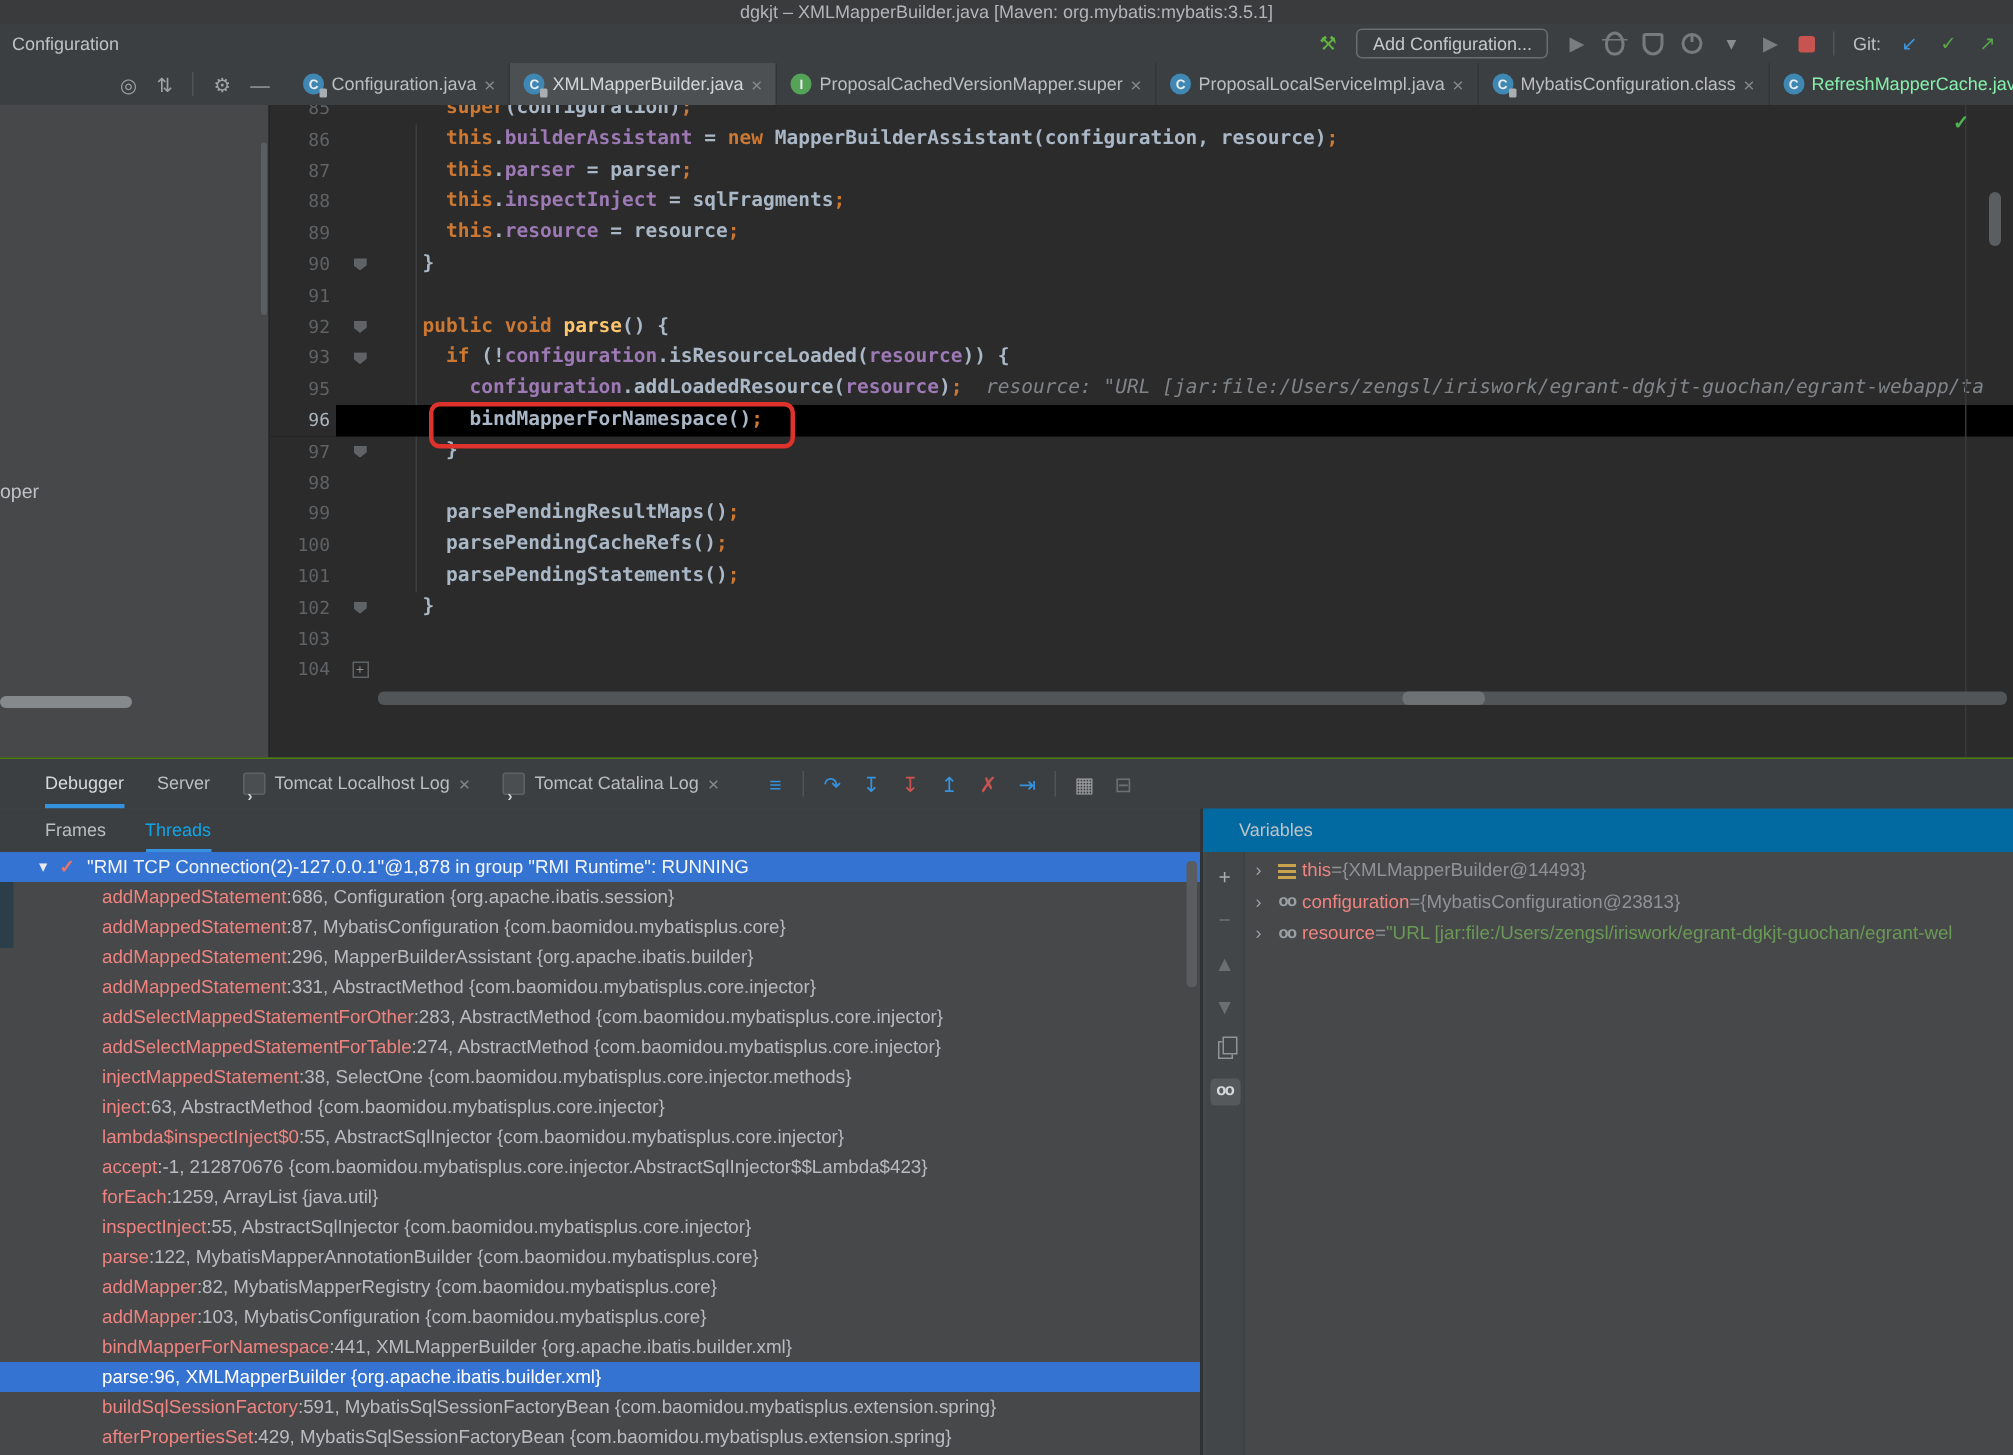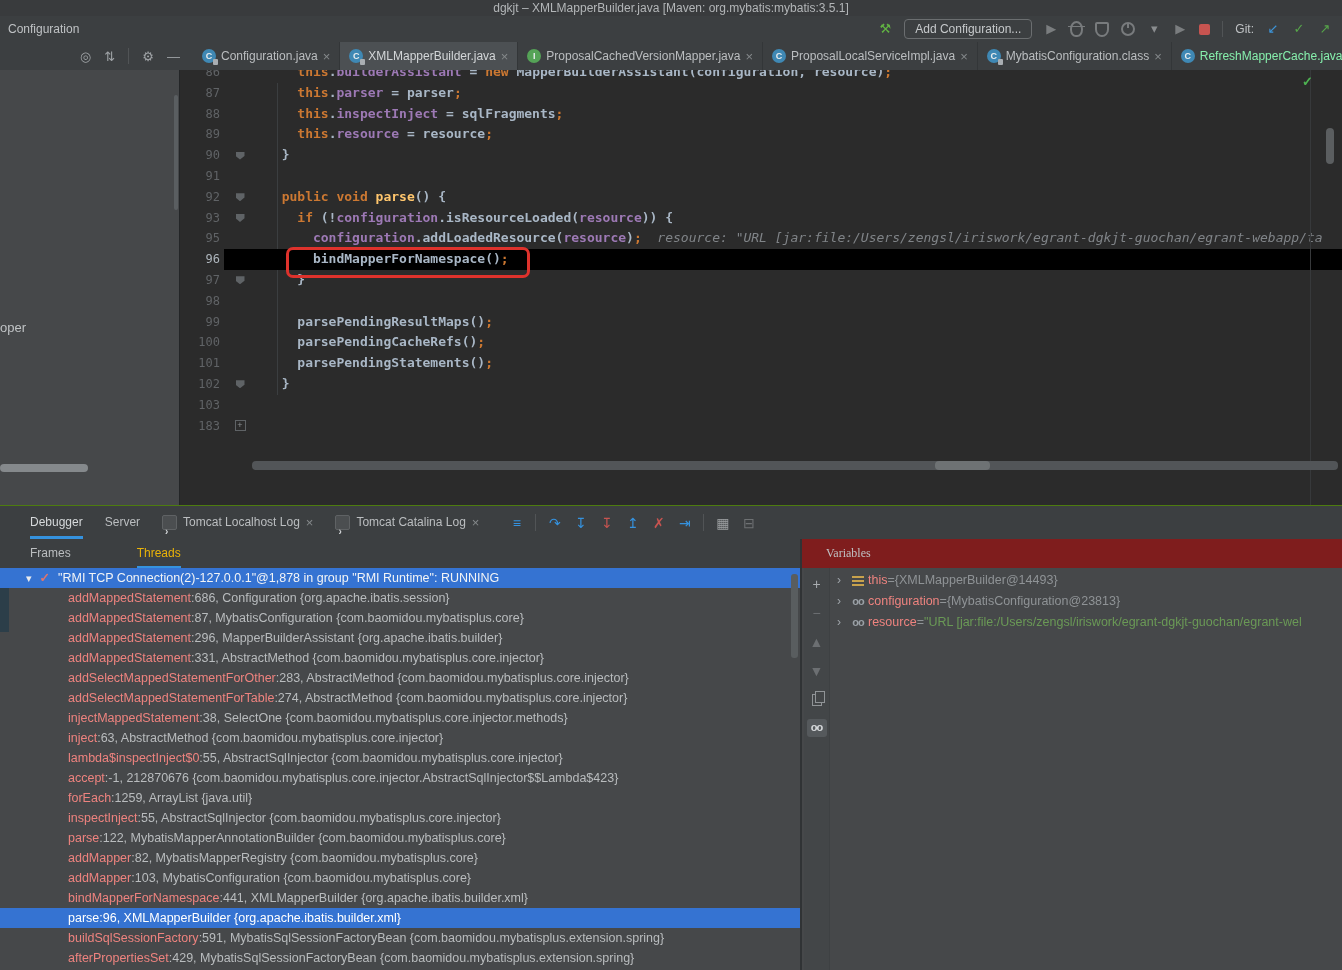--- a/index.html
+++ b/index.html
@@ -82,33 +82,33 @@
   .i-console{width:13px;height:13px;background:#4b4e50;border:1px solid #5f6264;border-radius:2px;position:relative;flex:none;}
   .i-console::before{content:"›";position:absolute;left:2px;top:-1px;color:#d3d6d8;font-size:10px;font-weight:bold;}
   #steps{display:flex;align-items:center;gap:11px;margin-left:8px;}
   #steps .glyph{font-size:14px;min-width:15px;text-align:center;}
   .s-blue{color:#3592de;} .s-red{color:#c75450;} .s-gray{color:#9da0a2;} .s-dimm{color:#6e7173;}
   .ssep{width:1px;height:17px;background:#515456;}
   
   .ftabs{position:absolute;left:0;top:33px;width:800px;height:29px;background:#3c3f41;
          display:flex;align-items:center;gap:26px;padding-left:30px;box-sizing:border-box;}
   .ftab{height:30px;line-height:29px;color:#bbbec0;}
-  .ftab.sel{color:#eab308;box-shadow:inset 0 -3px 0 #3592de;margin-left:40px;}
+  .ftab.sel{color:#0ea5e9;box-shadow:inset 0 -3px 0 #3592de;}
   #frames{position:absolute;left:0;top:62px;width:800px;height:403px;overflow:hidden;font-size:12.5px;}
   .thread{height:20px;line-height:20px;background:#3573d2;color:#f2f4f6;display:flex;align-items:center;
           padding-left:26px;gap:8px;white-space:nowrap;}
   .th-chev{color:#e8ebee;font-size:11px;} .th-check{color:#e0756c;font-weight:bold;}
   .frow{height:20px;line-height:20px;padding-left:68px;white-space:nowrap;}
   .frow .fm{color:#ee837f;} .frow .fr{color:#b9bcbe;}
   .frow.sel{background:#3573d2;} .frow.sel .fm,.frow.sel .fr{color:#ffffff;}
   .fr-strip{position:absolute;left:0;top:20px;width:9px;height:44px;background:#2c3e49;}
   .fr-vscroll{position:absolute;left:791px;top:6px;width:7px;height:84px;background:#595d5f;border-radius:3px;}
   
   .vars{position:absolute;left:800px;top:33px;width:542px;height:432px;border-left:2px solid #303335;box-sizing:border-box;}
-  .vhead{height:29px;line-height:29px;background:#7f1d1d;padding-left:24px;color:#bfc2c4;font-family:Liberation Serif, serif;}
+  .vhead{height:29px;line-height:29px;background:#0369a1;padding-left:24px;color:#bfc2c4;}
   .vbody{position:absolute;left:0;top:29px;right:0;bottom:0;background:#46484a;}
   .vtoolbar{position:absolute;left:2px;top:0;width:26px;height:100%;background:#434648;border-right:1px solid #3e4143;
             display:flex;flex-direction:column;align-items:center;padding-top:8px;gap:13px;box-sizing:border-box;}
   .vtoolbar .glyph{font-size:14px;line-height:16px;color:#a9adb0;}
   .v-dim{color:#6c6f72 !important;}
   .i-copy{width:8px;height:10px;border:1.5px solid #909497;position:relative;margin-top:2px;}
   .i-copy::before{content:"";position:absolute;left:2px;top:-4px;width:8px;height:10px;border:1.5px solid #909497;background:#434648;}
   .i-watch{width:20px;height:18px;background:#55595c;border-radius:3px;color:#d6d9db;font-weight:bold;
            font-size:11px;letter-spacing:-1px;text-align:center;line-height:17px;}
   #vars{position:absolute;left:28px;top:2px;right:0;bottom:0;font-size:12.5px;}
@@ -163,21 +163,21 @@
           <span class="elabel">Configuration.java</span>
           <span class="xicon">×</span>
         </div>
         <div class="etab sel">
           <span class="ficon cls">C<span class="lock"></span></span>
           <span class="elabel">XMLMapperBuilder.java</span>
           <span class="xicon">×</span>
         </div>
         <div class="etab">
           <span class="ficon ifc">I</span>
-          <span class="elabel">ProposalCachedVersionMapper.java</span>
+          <span class="elabel">ProposalCachedVersionMapper.super</span>
           <span class="xicon">×</span>
         </div>
         <div class="etab">
           <span class="ficon cls">C</span>
           <span class="elabel">ProposalLocalServiceImpl.java</span>
           <span class="xicon">×</span>
         </div>
         <div class="etab">
           <span class="ficon cls">C<span class="lock"></span></span>
           <span class="elabel">MybatisConfiguration.class</span>
@@ -194,20 +194,25 @@
     <span class="lp-text">oper</span>
     <span class="lp-hscroll"></span>
     <span class="lp-vscroll"></span>
   </div>
   <div class="lp-divider"></div>
 
   <div class="editor">
     <div class="indent-guide"></div>
     <div id="code">
         <div class="crow">
+          <span class="lnum">85</span>
+          <span class="lfold"></span>
+          <pre class="cline"><span class="c-d">    </span><span class="c-k">super</span><span class="c-d">(configuration)</span><span class="c-p">;</span></pre>
+        </div>
+        <div class="crow">
           <span class="lnum">86</span>
           <span class="lfold"></span>
           <pre class="cline"><span class="c-d">    </span><span class="c-k">this</span><span class="c-d">.</span><span class="c-f">builderAssistant</span><span class="c-d"> = </span><span class="c-k">new</span><span class="c-d"> MapperBuilderAssistant(configuration, resource)</span><span class="c-p">;</span></pre>
         </div>
         <div class="crow">
           <span class="lnum">87</span>
           <span class="lfold"></span>
           <pre class="cline"><span class="c-d">    </span><span class="c-k">this</span><span class="c-d">.</span><span class="c-f">parser</span><span class="c-d"> = parser</span><span class="c-p">;</span></pre>
         </div>
         <div class="crow">
@@ -290,21 +295,21 @@
             <span class="pent"></span>
           </span>
           <pre class="cline"><span class="c-d">  }</span></pre>
         </div>
         <div class="crow">
           <span class="lnum">103</span>
           <span class="lfold"></span>
           <pre class="cline"></pre>
         </div>
         <div class="crow">
-          <span class="lnum">183</span>
+          <span class="lnum">104</span>
           <span class="lfold">
             <span class="foldplus">+</span>
           </span>
           <pre class="cline"></pre>
         </div>
       </div>
     <div class="margin-guide"></div>
     <span class="ed-check">✓</span>
     <span class="ed-vscroll"></span>
     <span class="ed-hscroll">

